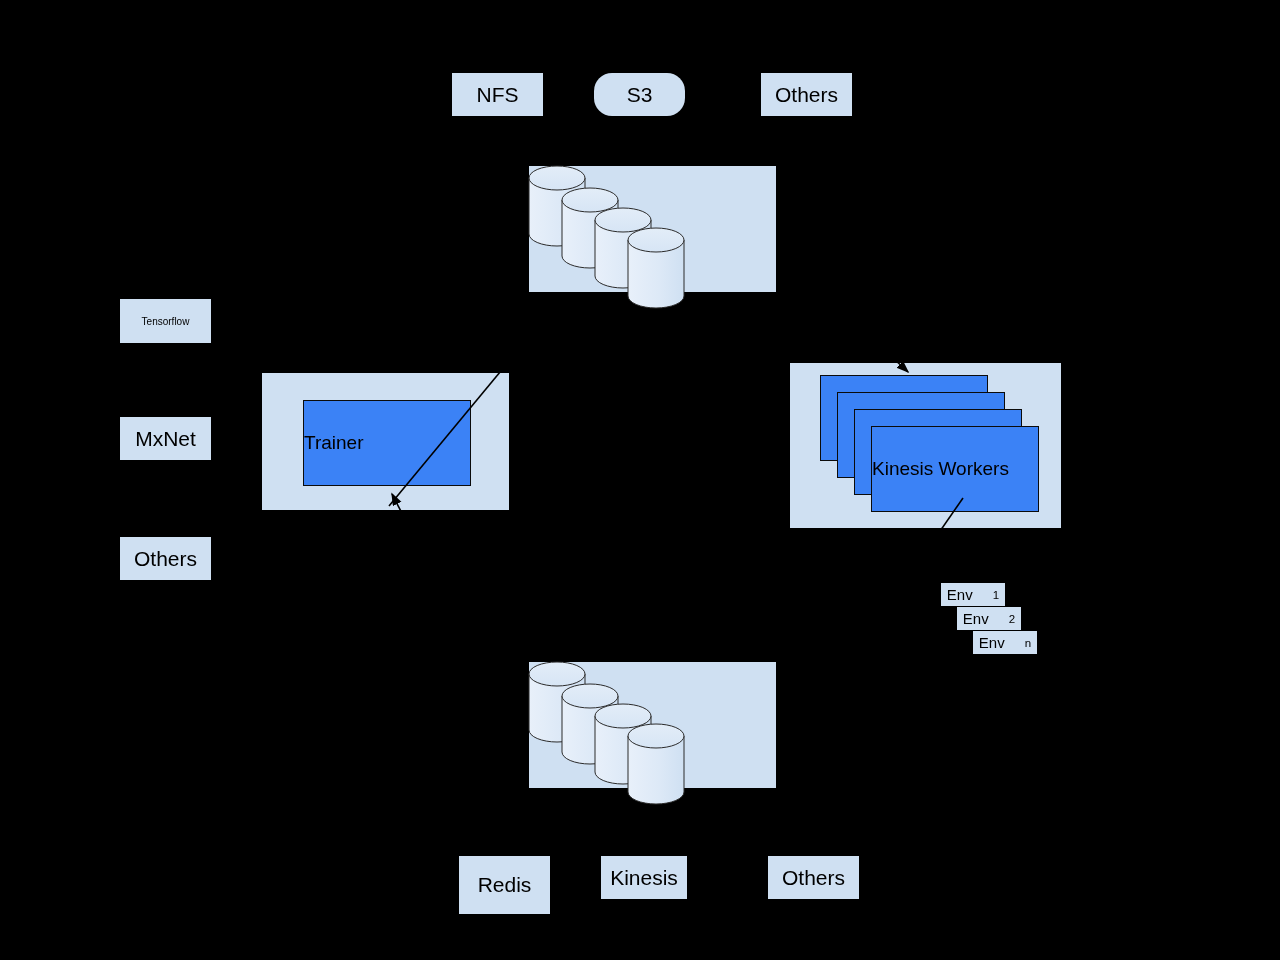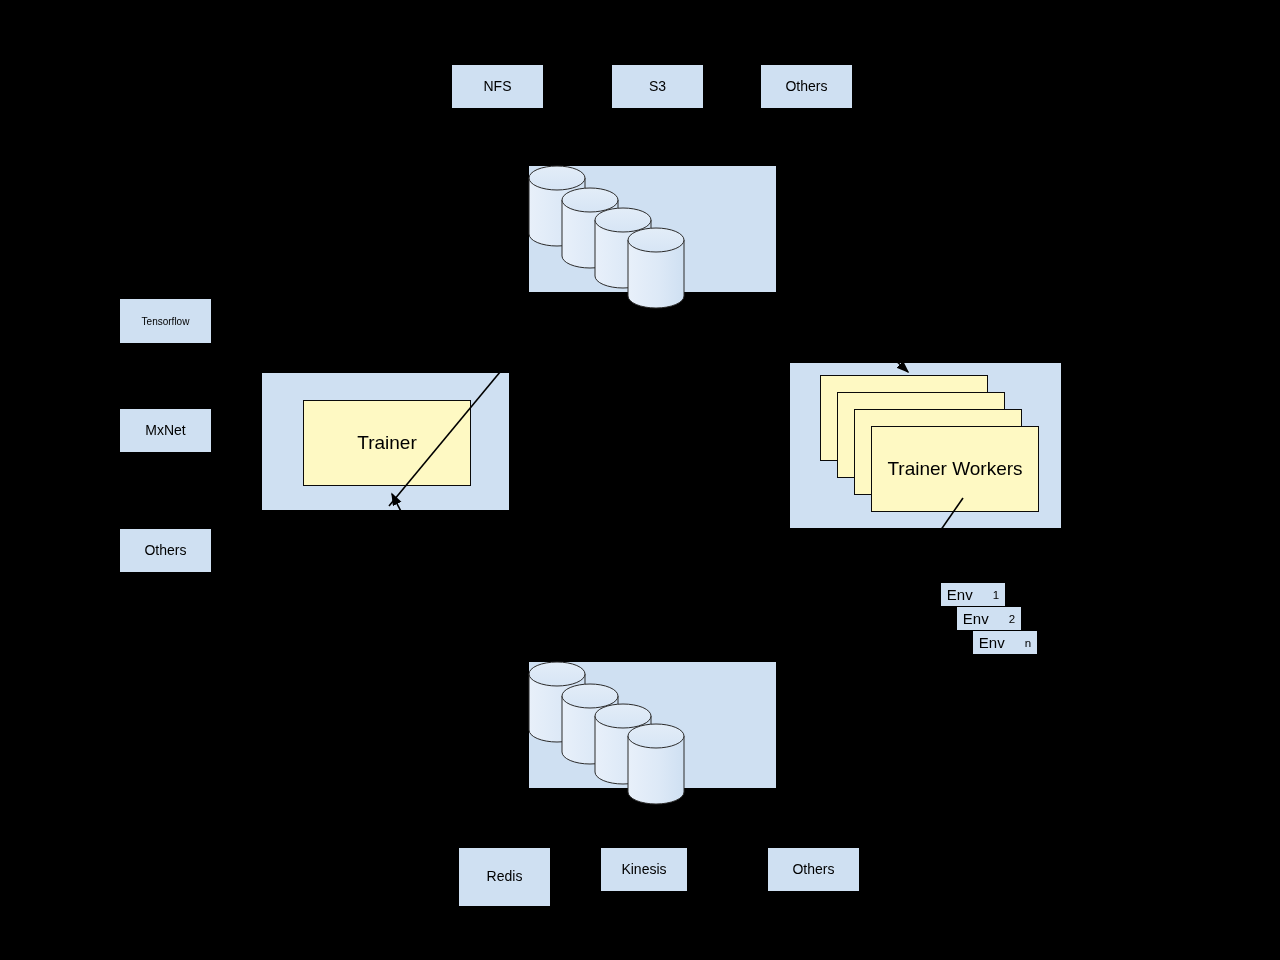--- a/index.html
+++ b/index.html
@@ -28,40 +28,41 @@
     align-items: center;
     justify-content: center;
     color: #000000;
     text-align: center;
     line-height: 1.1;
     white-space: nowrap;
   }
   
   .chip {
     border: none;
-    font-size: 14px;
+    font-size: 21px;
+    margin-top: 8px;
   }
   .chip-small {
     border: none;
     font-size: 10px;
   }
   .group {
     position: absolute;
     box-sizing: border-box;
     background: #cfe0f2;
     border: none;
   }
   .inner-box {
     position: absolute;
     box-sizing: border-box;
-    background: #fef9c3;
+    background: #3b82f6;
     border: 1px solid #0b0b0b;
     display: flex;
     align-items: center;
-    justify-content: center;
+    justify-content: flex-start;
     font-size: 19px;
     color: #000000;
     white-space: nowrap;
   }
   .env {
     position: absolute;
     box-sizing: border-box;
     background: #cfe0f2;
     border: none;
     display: flex;
@@ -83,21 +84,21 @@
   }
 </style>
 </head>
 <body>
 
 <div id="canvas">
 
   <div class="node chip" style="left:452px; top:65px; width:91px; height:43px;">
     <span>NFS</span>
   </div>
-  <div class="node chip" style="left:612px; top:65px; width:91px; height:43px;">
+  <div class="node chip" style="left:594px; top:65px; width:91px; height:43px;border-radius:18px;">
     <span>S3</span>
   </div>
   <div class="node chip" style="left:761px; top:65px; width:91px; height:43px;">
     <span>Others</span>
   </div>
 
   <div class="group" style="left:529px; top:166px; width:247px; height:126px;">
   </div>
 
   <div class="node chip-small" style="left:120px; top:299px; width:91px; height:44px;">
@@ -113,21 +114,21 @@
   <div class="group" style="left:262px; top:373px; width:247px; height:137px;"></div>
   <div class="inner-box" style="left:303px; top:400px; width:168px; height:86px;">
     <span>Trainer</span>
   </div>
 
   <div class="group" style="left:790px; top:363px; width:271px; height:165px;"></div>
   <div class="inner-box" style="left:820px; top:375px; width:168px; height:86px;"></div>
   <div class="inner-box" style="left:837px; top:392px; width:168px; height:86px;"></div>
   <div class="inner-box" style="left:854px; top:409px; width:168px; height:86px;"></div>
   <div class="inner-box" style="left:871px; top:426px; width:168px; height:86px;">
-    <span>Trainer Workers</span>
+    <span>Kinesis Workers</span>
   </div>
 
   <div class="env" style="left:941px; top:583px; width:64px; height:23px;">
     <span class="env-word">Env</span>
     <span class="env-idx">1</span>
   </div>
   <div class="env" style="left:957px; top:607px; width:64px; height:23px;">
     <span class="env-word">Env</span>
     <span class="env-idx">2</span>
   </div>

